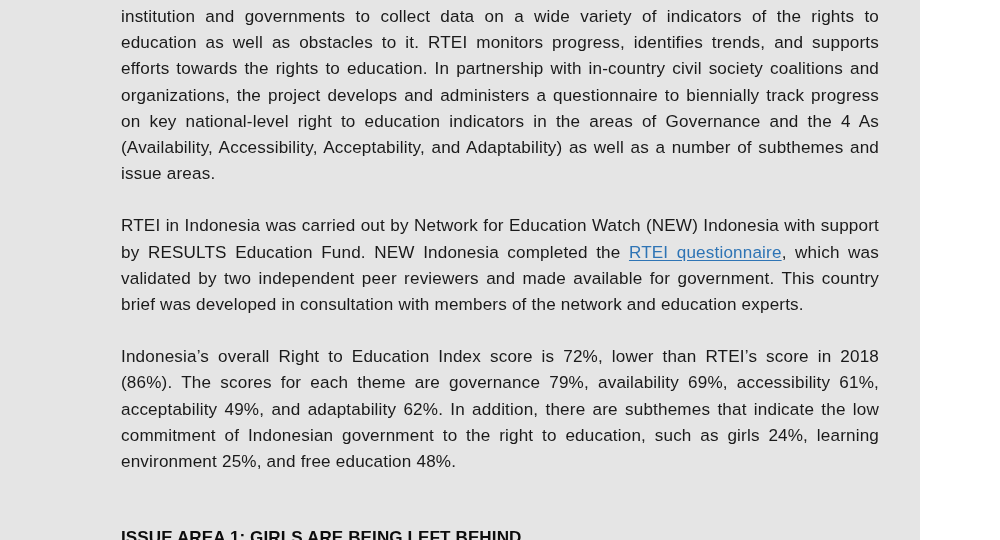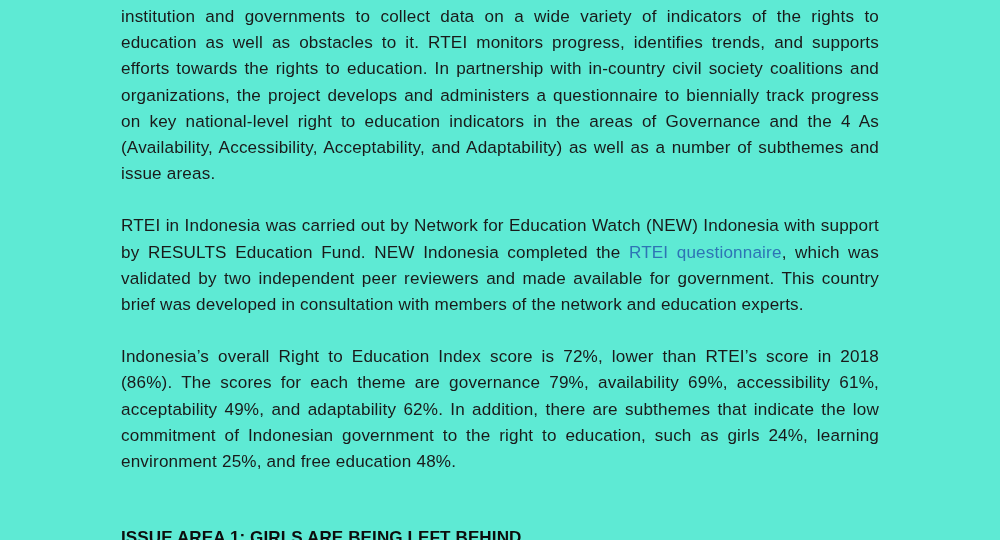--- a/index.html
+++ b/index.html
@@ -8,23 +8,23 @@
   }
   body {
     width: 1000px;
     height: 540px;
     background: #ffffff;
     font-family: "Liberation Sans", sans-serif;
     overflow: hidden;
   }
   .page {
     position: relative;
-    width: 1000px;
+    width: 920px;
     height: 540px;
-    background: #5eead4;
+    background: #e5e5e5;
   }
   .content {
     position: absolute;
     left: 121px;
     top: 0px;
     width: 758px;
   }
   .para {
     margin: 0;
     padding: 0;
@@ -38,20 +38,21 @@
     -webkit-font-smoothing: antialiased;
   }
   .para-gap {
     height: 26px;
   }
   .heading-gap {
     height: 50px;
   }
   .doc-link {
     color: #2e74b5;
+    text-decoration: underline;
     text-underline-offset: 2px;
     cursor: pointer;
   }
   .section-heading {
     margin: 0;
     padding: 0;
     color: #0d0d0d;
     font-size: 17.1px;
     line-height: 26.2px;
     font-weight: bold;

